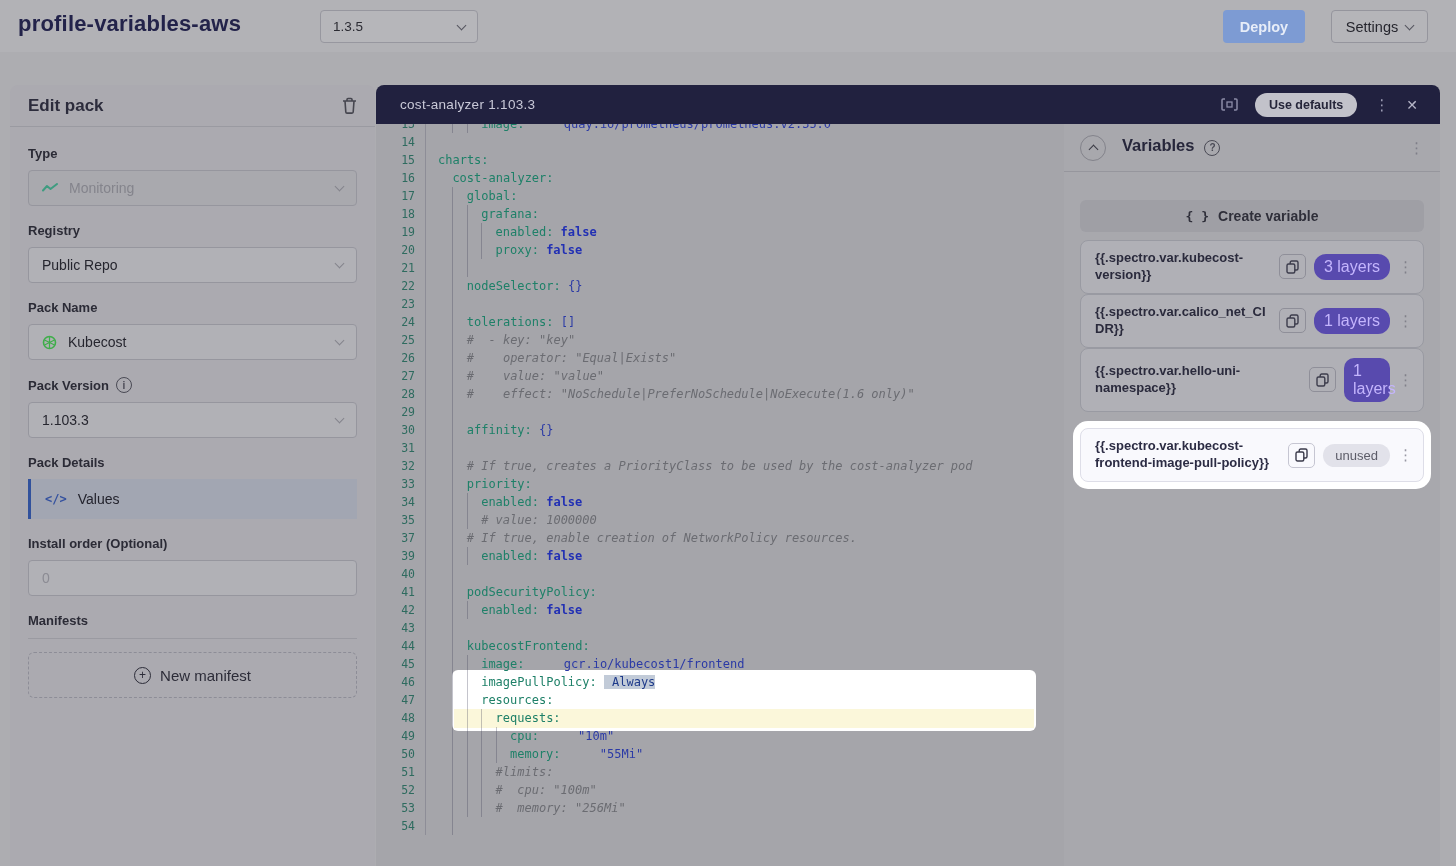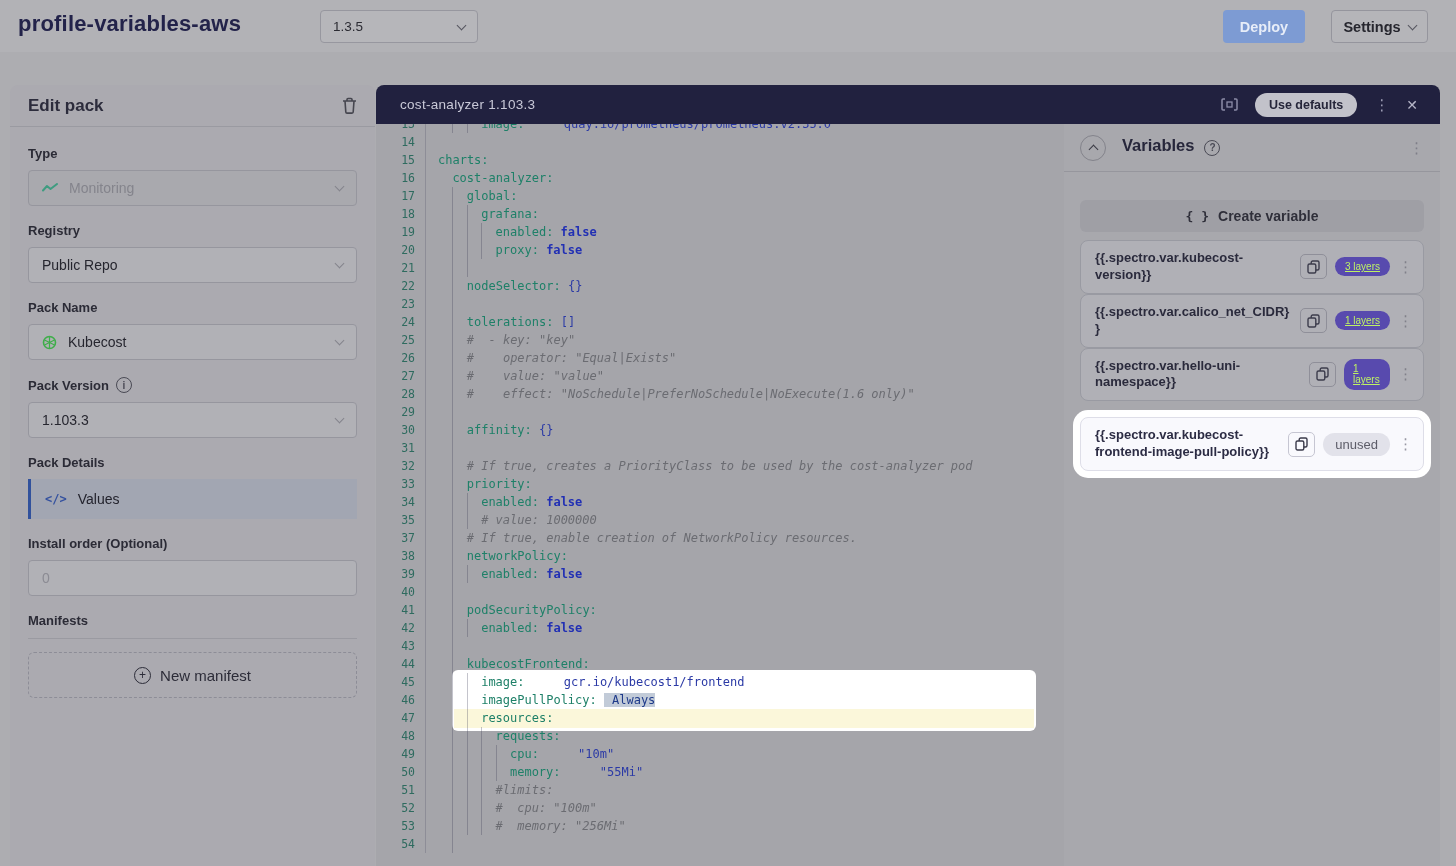--- a/index.html
+++ b/index.html
@@ -5,21 +5,21 @@
   * { margin:0; padding:0; box-sizing:border-box; }
   html,body { width:1456px; height:866px; overflow:hidden; }
   body { background:#adadb1; font-family:"Liberation Sans", sans-serif; position:relative; }
 
   
   .topbar { position:absolute; left:0; top:0; width:1456px; height:52px; background:#b2b2b6; }
   .app-title { position:absolute; left:18px; top:11px; font-size:22px; font-weight:bold; color:#23234a; letter-spacing:.2px; }
   .ver-select { position:absolute; left:320px; top:10px; width:158px; height:33px; background:#b6b6ba; border:1px solid #97979f; border-radius:4px; display:flex; align-items:center; justify-content:space-between; padding:0 12px; font-size:13.5px; color:#2b2b33; cursor:pointer; }
   .chev { width:7px; height:7px; border-right:1.6px solid #55555f; border-bottom:1.6px solid #55555f; transform:rotate(45deg); margin-top:-3px; flex:none; }
   .btn-deploy { position:absolute; right:151px; top:10px; width:82px; height:33px; background:#7d9bd3; border:none; border-radius:4px; color:#e7edf8; font-size:14.5px; font-weight:bold; font-family:inherit; cursor:pointer; }
-  .btn-settings { position:absolute; right:28px; top:10px; width:97px; height:33px; background:#b5b5b9; border:1px solid #95959d; border-radius:4px; color:#26262e; font-size:14.5px; font-weight:bold; font-family:inherit; display:flex; align-items:center; justify-content:center; gap:8px; cursor:pointer; }
+  .btn-settings { position:absolute; right:28px; top:10px; width:97px; height:33px; background:#b5b5b9; border:1px solid #95959d; border-radius:4px; color:#26262e; font-size:14.5px; font-weight:normal; font-family:inherit; display:flex; align-items:center; justify-content:center; gap:8px; cursor:pointer; }
 
   
   .left-panel { position:absolute; left:10px; top:85px; width:365px; bottom:0; background:#abaab0; border-radius:8px 8px 0 0; }
   .lp-header { height:42px; display:flex; align-items:center; justify-content:space-between; padding:0 18px; border-bottom:1px solid #9a9aa1; }
   .lp-title { font-size:17px; font-weight:bold; color:#2c2c3c; }
   .trash { color:#46464f; display:flex; }
   .lp-body { padding:2px 18px; }
   .fld-label { font-size:13px; font-weight:bold; color:#2b2b36; margin:17px 0 9px; display:flex; align-items:center; gap:7px; }
   .field { height:36px; border:1px solid #96969e; border-radius:4px; background:#b1b1b6; display:flex; align-items:center; padding:0 13px; font-size:14px; color:#26262f; cursor:pointer; }
   .field .grow { flex:1; display:flex; align-items:center; gap:11px; }
@@ -67,21 +67,21 @@
   .vp-body { padding:28px 16px 0; }
   .create-var { width:100%; height:32px; background:#9f9fa5; border:none; border-radius:6px; display:flex; align-items:center; justify-content:center; gap:9px; font-size:14px; font-weight:bold; color:#2f2f3a; font-family:inherit; cursor:pointer; margin-bottom:8px; }
   .brace { font-family:"DejaVu Sans Mono", monospace; font-weight:bold; font-size:13px; }
   .vrow { --rowbg:#b0b0b6; background:var(--rowbg); border:1px solid #999aa2; border-radius:8px; padding:9px 10px 9px 14px; display:flex; align-items:center; gap:8px; min-height:44px; cursor:pointer; }
   .vrow.vspot { --rowbg:#f9f9fd; background:var(--rowbg); border-color:#dedee8; box-shadow:0 0 0 7px #ffffff; position:relative; z-index:2; margin-top:16px; }
   .vname { flex:1; font-size:13px; font-weight:bold; color:#2a2a3c; line-height:1.3; word-break:break-word; }
   .vrow.vspot .vname { color:#2c2c44; }
   .vact { display:flex; align-items:center; gap:8px; flex:none; }
   .copybtn { width:27px; height:25px; border:1px solid #8f8f99; border-radius:5px; background:transparent; color:#3c3c4c; display:flex; align-items:center; justify-content:center; cursor:pointer; padding:0; }
   .vrow.vspot .copybtn { border-color:#c6c6d2; color:#3a3a4a; }
-  .vbadge.purple { background:#584aae; color:#bef264; font-size:10px; padding:4px 10px; border-radius:12px; white-space:nowrap;text-decoration:underline; }
+  .vbadge.purple { background:#584aae; color:#c4b5fd; font-size:16px; padding:4px 10px; border-radius:12px; white-space:nowrap; }
   .vbadge.purple.wrap { max-width:46px; white-space:normal; line-height:1.15; border-radius:10px; padding:4px 9px; }
   .vbadge.unused { background:#e2e2ea; color:#5c5c68; font-size:13px; padding:4px 12px; border-radius:12px; white-space:nowrap; }
   .vkebab { color:#80808a; font-size:15px; cursor:pointer; }
   .vrow.vspot .vkebab { color:#9898a4; }
 </style>
 </head>
 <body>
 
 <div class="topbar">
   <div class="app-title">profile-variables-aws</div>
@@ -204,21 +204,20 @@
       <div class="cl"><span class="ln">27</span><span class="lc"><span class="iu"></span><span class="iu g"></span><span class="tc">#    value: "value"</span></span></div>
       <div class="cl"><span class="ln">28</span><span class="lc"><span class="iu"></span><span class="iu g"></span><span class="tc">#    effect: "NoSchedule|PreferNoSchedule|NoExecute(1.6 only)"</span></span></div>
       <div class="cl"><span class="ln">29</span><span class="lc"><span class="iu"></span><span class="iu g"></span></span></div>
       <div class="cl"><span class="ln">30</span><span class="lc"><span class="iu"></span><span class="iu g"></span><span class="tk">affinity:</span><span class="tp"> {}</span></span></div>
       <div class="cl"><span class="ln">31</span><span class="lc"><span class="iu"></span><span class="iu g"></span></span></div>
       <div class="cl"><span class="ln">32</span><span class="lc"><span class="iu"></span><span class="iu g"></span><span class="tc"># If true, creates a PriorityClass to be used by the cost-analyzer pod</span></span></div>
       <div class="cl"><span class="ln">33</span><span class="lc"><span class="iu"></span><span class="iu g"></span><span class="tk">priority:</span></span></div>
       <div class="cl"><span class="ln">34</span><span class="lc"><span class="iu"></span><span class="iu g"></span><span class="iu g"></span><span class="tk">enabled:</span><span class="tb"> false</span></span></div>
       <div class="cl"><span class="ln">35</span><span class="lc"><span class="iu"></span><span class="iu g"></span><span class="iu g"></span><span class="tc"># value: 1000000</span></span></div>
       <div class="cl"><span class="ln">37</span><span class="lc"><span class="iu"></span><span class="iu g"></span><span class="tc"># If true, enable creation of NetworkPolicy resources.</span></span></div>
-      <div class="cl"><span class="ln">38</span><span class="lc"><span class="iu"></span><span class="iu g"></span><span class="tk">networkPolicy:</span></span></div>
       <div class="cl"><span class="ln">39</span><span class="lc"><span class="iu"></span><span class="iu g"></span><span class="iu g"></span><span class="tk">enabled:</span><span class="tb"> false</span></span></div>
       <div class="cl"><span class="ln">40</span><span class="lc"><span class="iu"></span><span class="iu g"></span></span></div>
       <div class="cl"><span class="ln">41</span><span class="lc"><span class="iu"></span><span class="iu g"></span><span class="tk">podSecurityPolicy:</span></span></div>
       <div class="cl"><span class="ln">42</span><span class="lc"><span class="iu"></span><span class="iu g"></span><span class="iu g"></span><span class="tk">enabled:</span><span class="tb"> false</span></span></div>
       <div class="cl"><span class="ln">43</span><span class="lc"><span class="iu"></span><span class="iu g"></span></span></div>
       <div class="cl spot"><span class="ln">44</span><span class="lc"><span class="iu"></span><span class="iu g"></span><span class="tk">kubecostFrontend:</span></span></div>
       <div class="cl spot"><span class="ln">45</span><span class="lc"><span class="iu"></span><span class="iu g"></span><span class="iu g"></span><span class="tk">image:</span><span class="tv"> gcr.io/kubecost1/frontend</span></span></div>
       <div class="cl spot cur"><span class="ln">46</span><span class="lc"><span class="iu"></span><span class="iu g"></span><span class="iu g"></span><span class="tk">imagePullPolicy:</span><span class="tn"> </span><span class="ts">Always</span></span></div>
       <div class="cl"><span class="ln">47</span><span class="lc"><span class="iu"></span><span class="iu g"></span><span class="iu g"></span><span class="tk">resources:</span></span></div>
       <div class="cl"><span class="ln">48</span><span class="lc"><span class="iu"></span><span class="iu g"></span><span class="iu g"></span><span class="iu g"></span><span class="tk">requests:</span></span></div>

